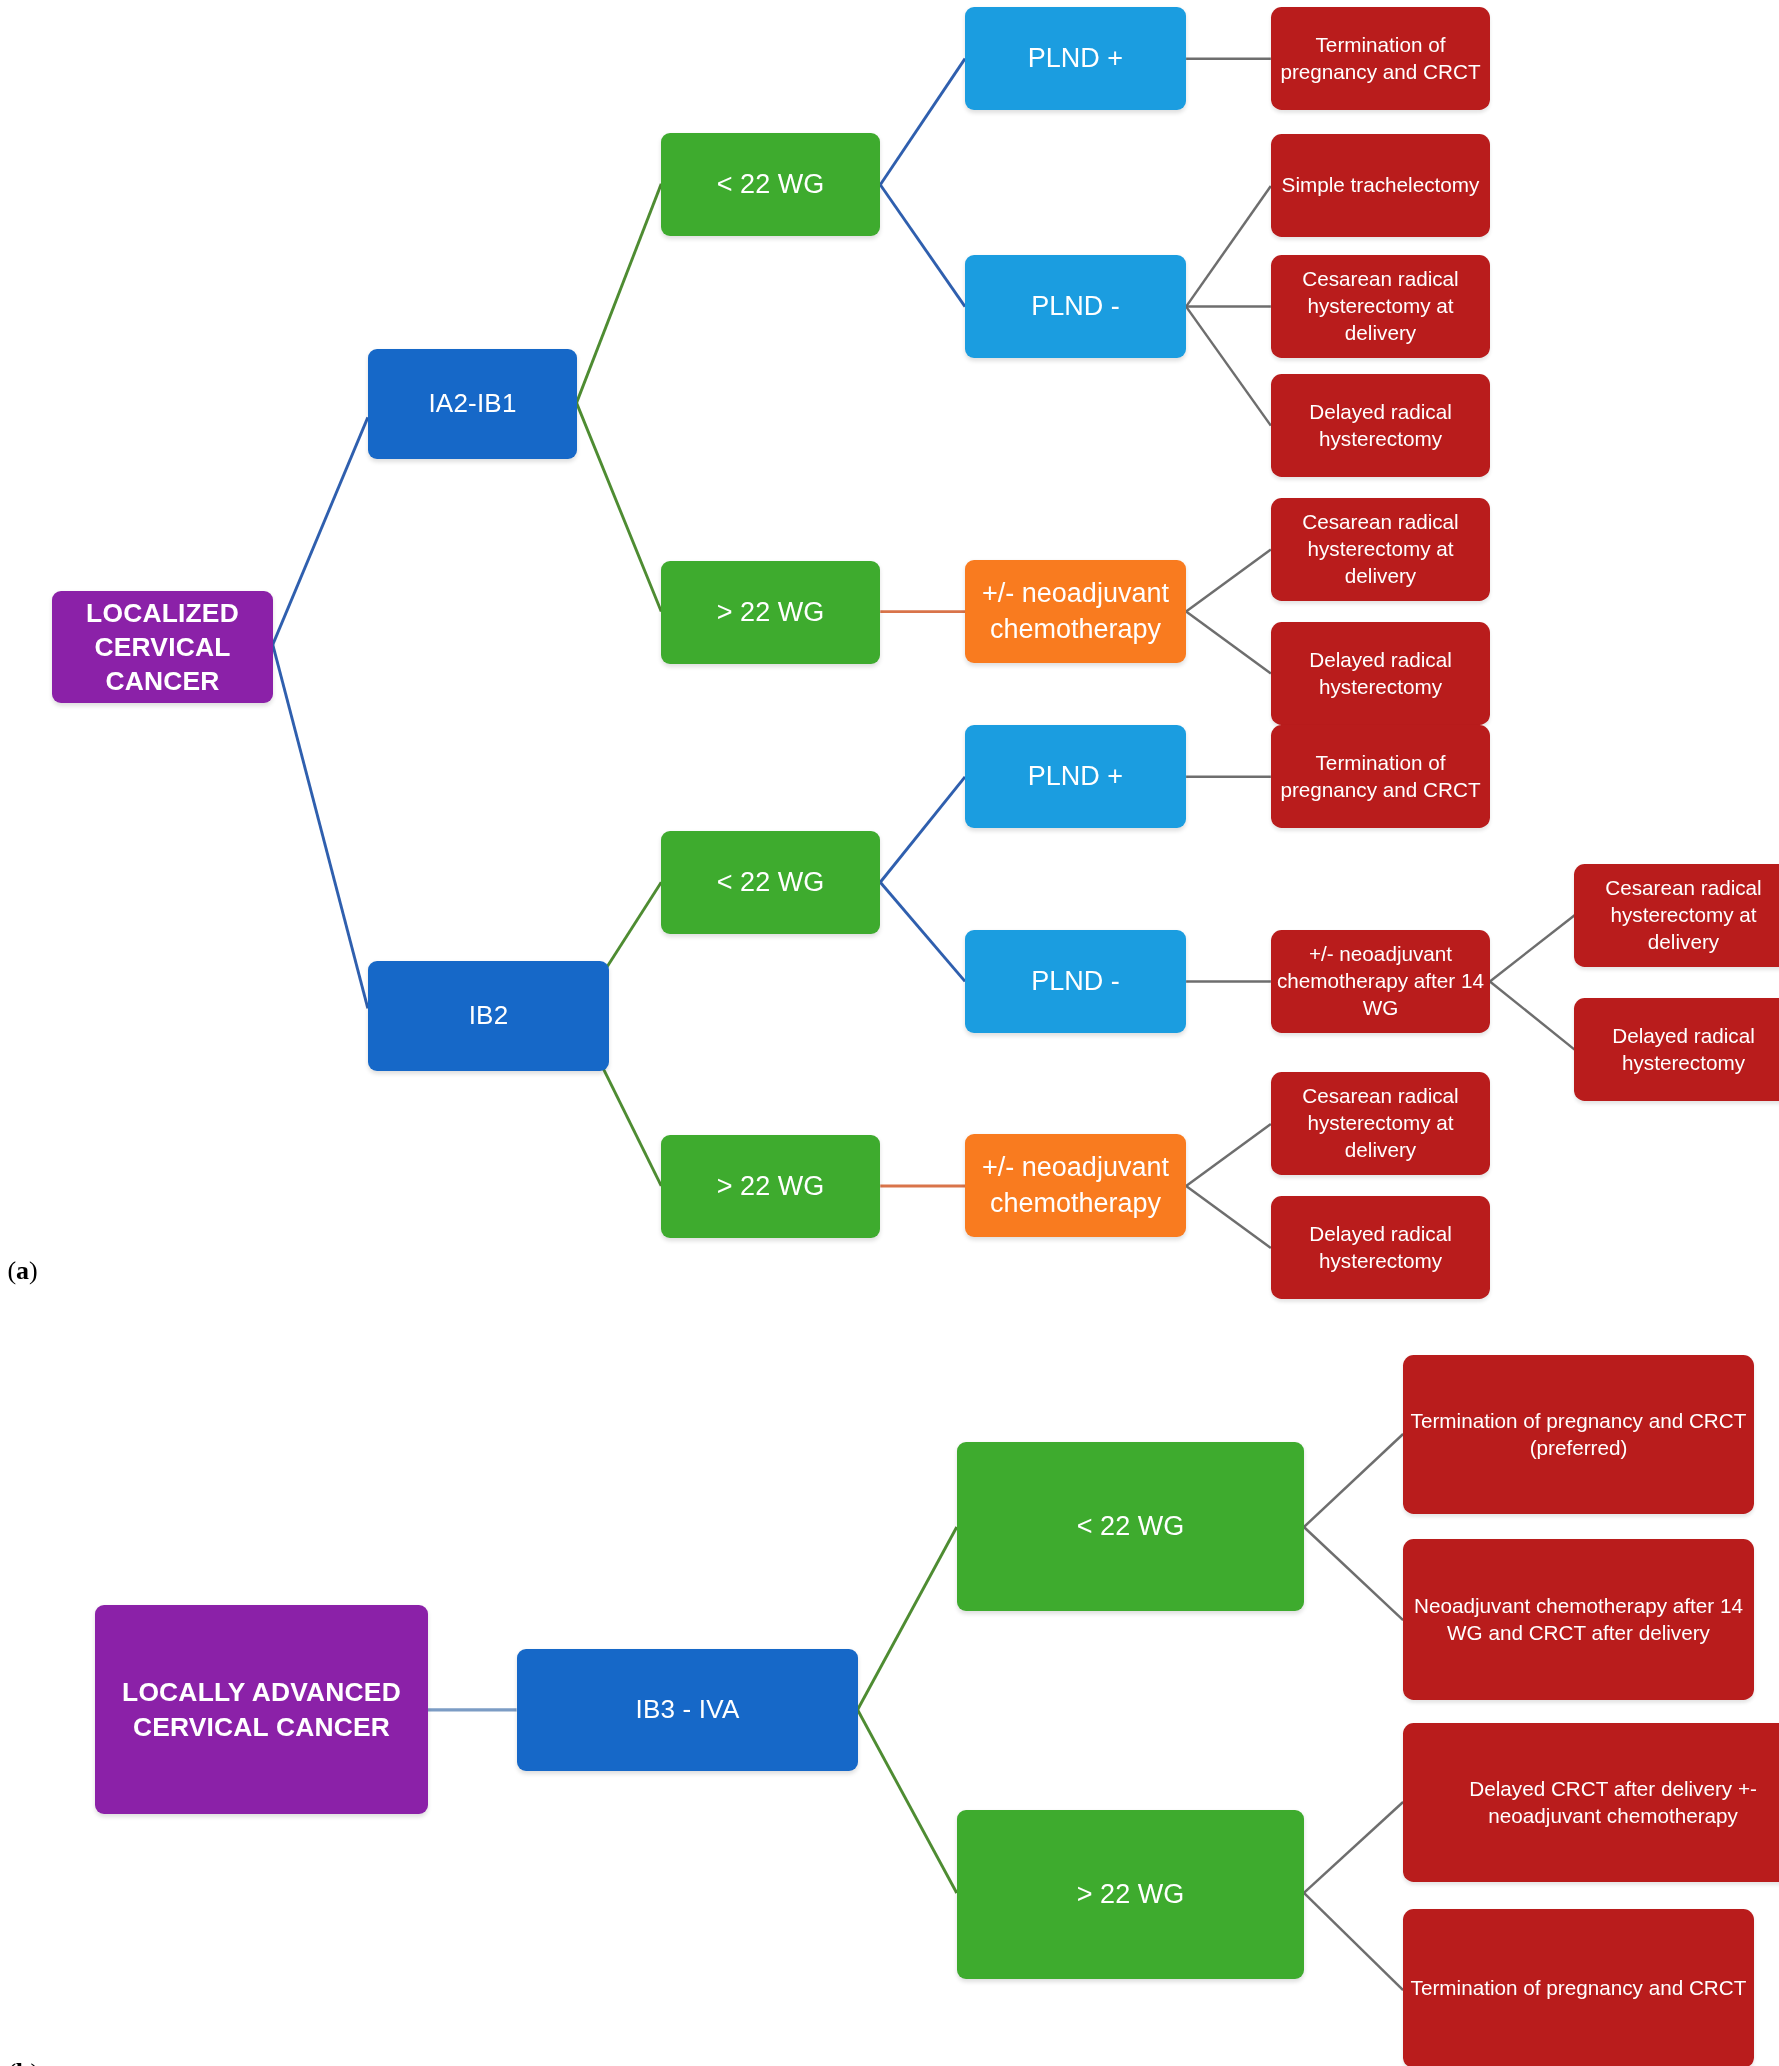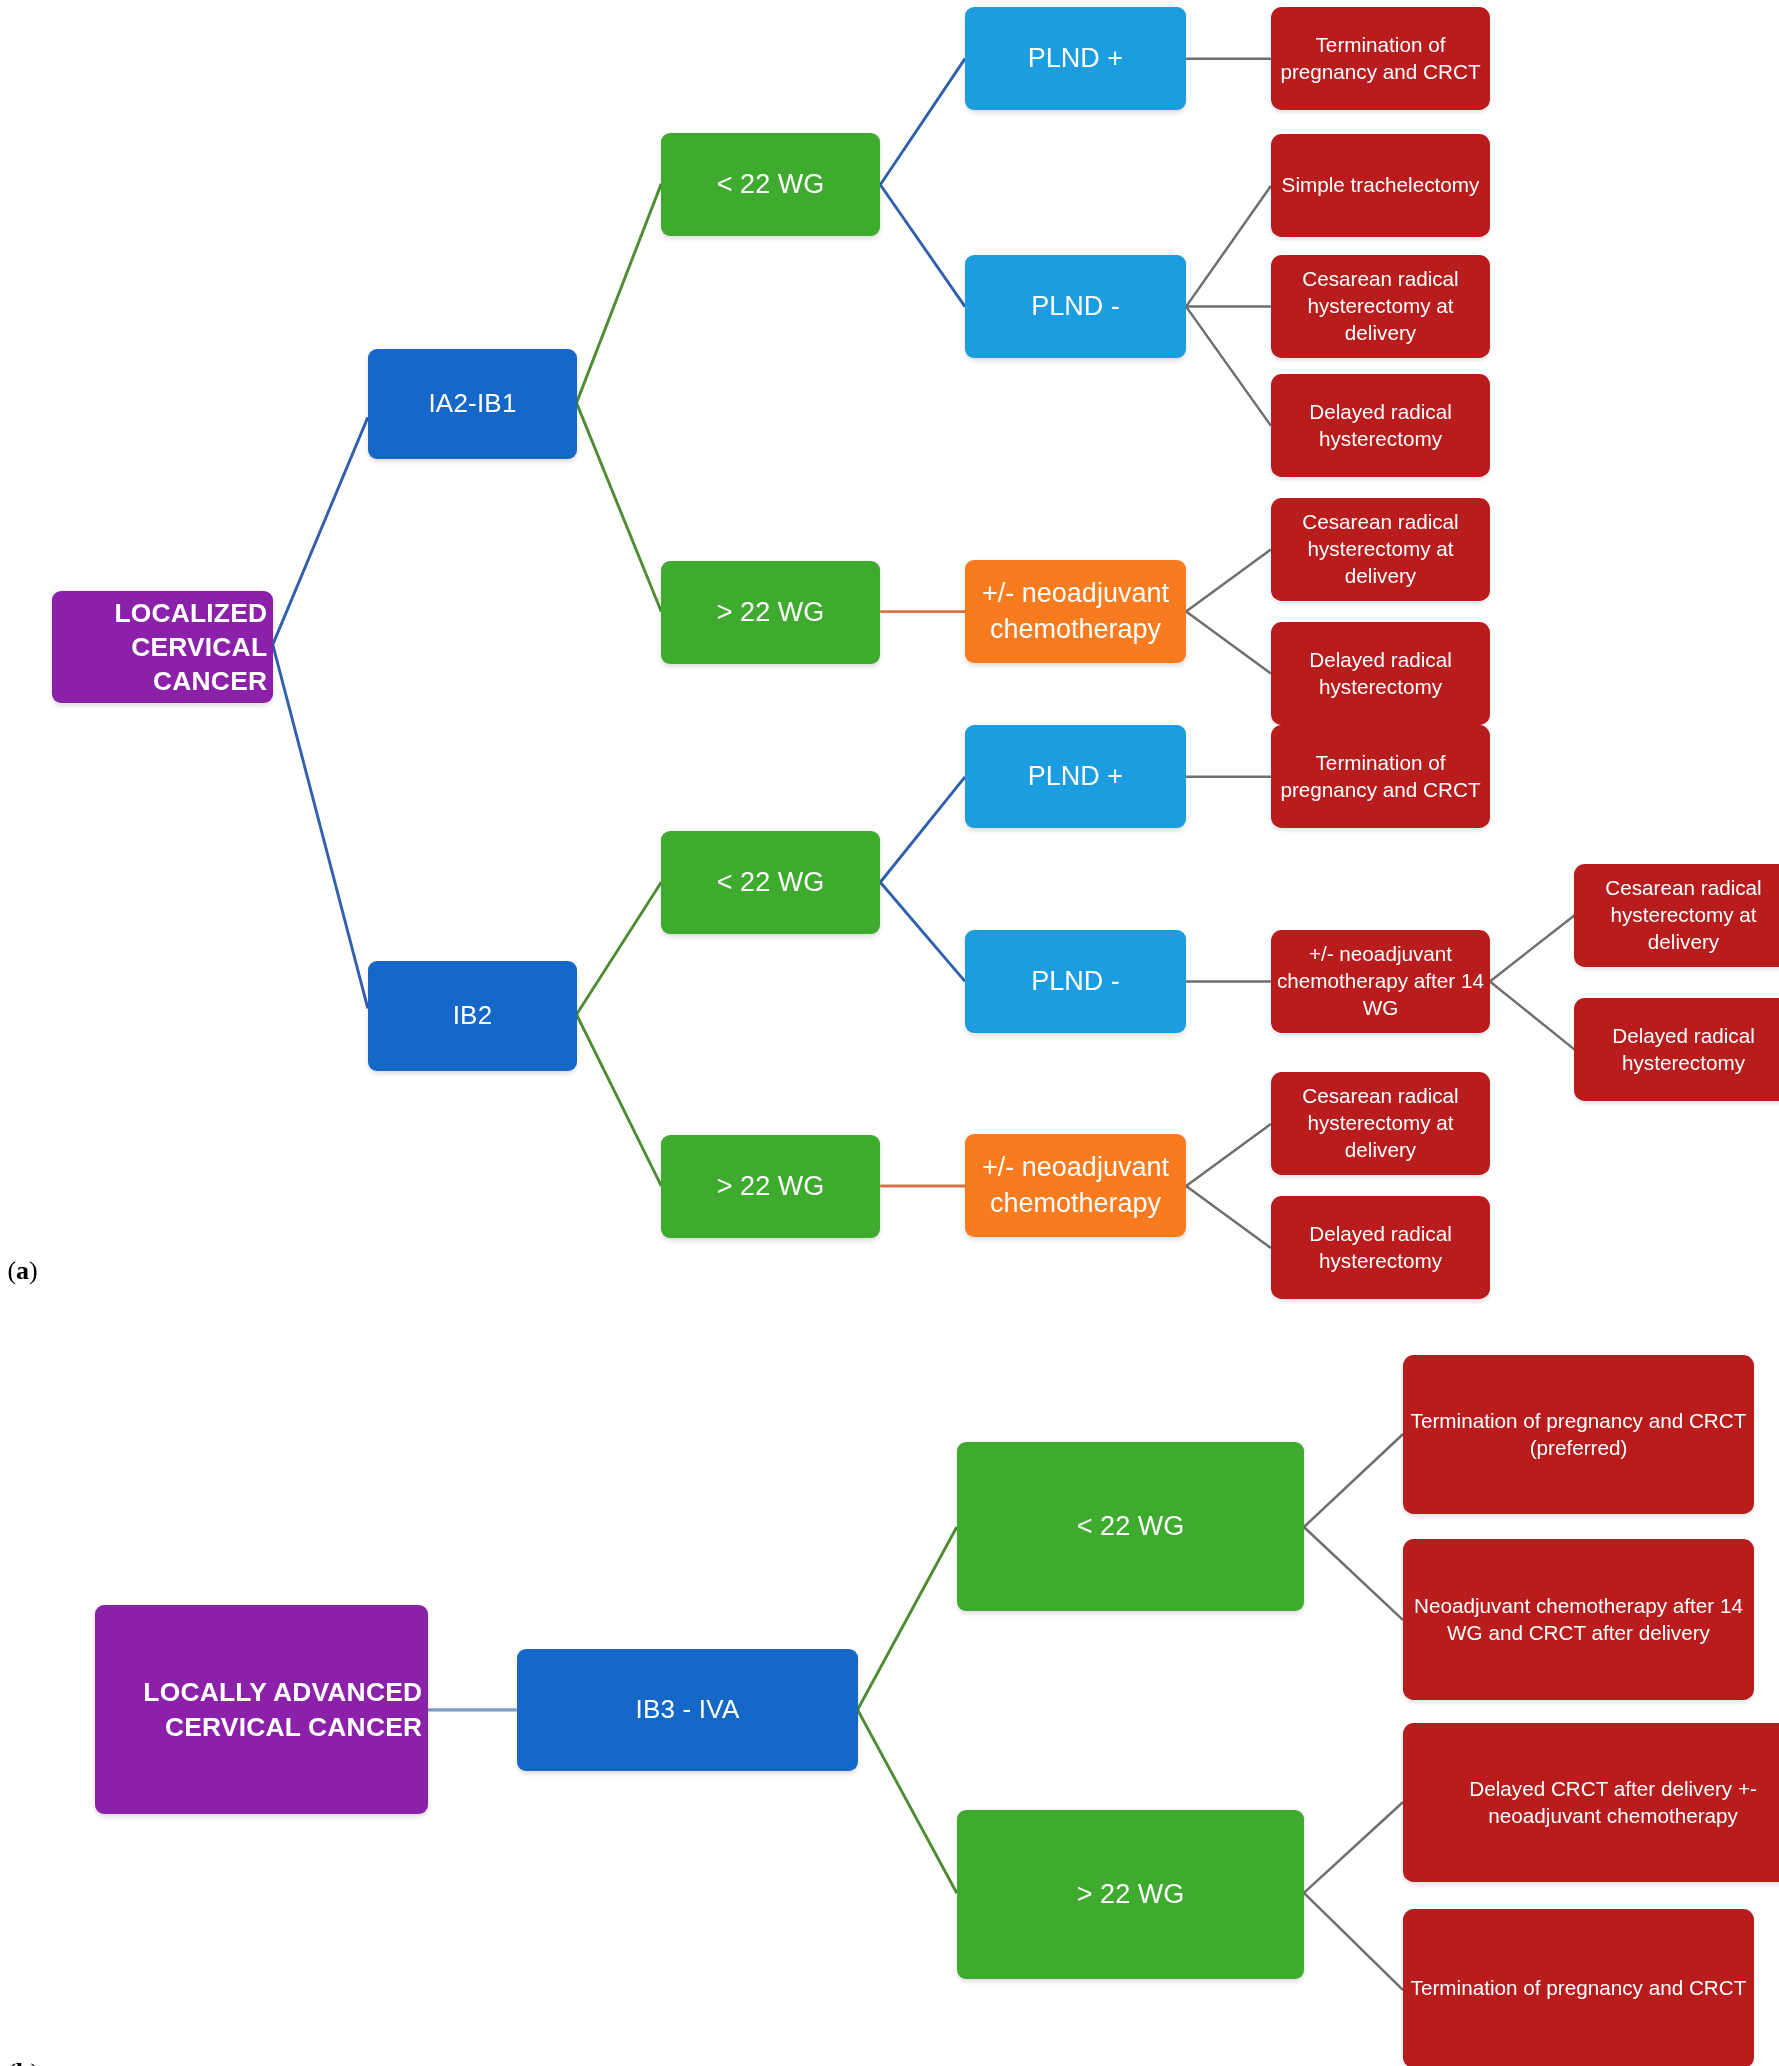--- a/index.html
+++ b/index.html
@@ -20,21 +20,21 @@
     color:#ffffff;
     line-height:1.30;
     border-radius:9px;
     padding:2.5px 5.8px;
     overflow:hidden;
     z-index:5;
   }
   .node span{display:block;width:100%;}
 
   .n-purple{background:#8B21A8;font-weight:bold;letter-spacing:0.2px;
-            box-shadow:0 2.5px 4.1px rgba(0,0,0,.13);text-align:right;}
+            box-shadow:0 2.5px 4.1px rgba(0,0,0,.13);}
   .n-blue  {background:#1668C8;font-weight:normal;letter-spacing:0.2px;
             box-shadow:0 2.5px 4.1px rgba(0,0,0,.13);}
   .n-ltblue{background:#1B9DE0;font-weight:normal;
             box-shadow:0 2.5px 4.1px rgba(0,0,0,.13);}
   .n-green {background:#3EAB2E;font-weight:normal;
             box-shadow:0 2.5px 4.1px rgba(0,0,0,.13);}
   .n-orange{background:#F97B1F;font-weight:normal;
             box-shadow:0 2.5px 4.1px rgba(0,0,0,.13);}
   .n-gray  {background:#b91c1c;font-weight:normal;border-radius:10.7px;
             box-shadow:0 2.1px 3.7px rgba(0,0,0,.10);}
@@ -100,21 +100,21 @@
       <path d="M2870,2870 L3075,3020" stroke="#6E6E6E" stroke-width="6" fill="none"></path>
     </svg>
 
     <div class="node n-purple fs-root" style="left:52px;top:591px;width:221px;height:112px;">
       <span>LOCALIZED CERVICAL CANCER</span>
     </div>
 
     <div class="node n-blue fs-stage" style="left:368px;top:349px;width:209px;height:110px;">
       <span>IA2-IB1</span>
     </div>
-    <div class="node n-blue fs-stage" style="left:368px;top:961px;width:209px;height:110px;">
+    <div class="node n-blue fs-stage" style="left:368px;top:961px;width:241px;height:110px;">
       <span>IB2</span>
     </div>
 
     <div class="node n-green fs-mid" style="left:661px;top:133px;width:219px;height:103px;">
       <span>&lt; 22 WG</span>
     </div>
     <div class="node n-green fs-mid" style="left:661px;top:561px;width:219px;height:103px;">
       <span>&gt; 22 WG</span>
     </div>
     <div class="node n-green fs-mid" style="left:661px;top:831px;width:219px;height:103px;">

